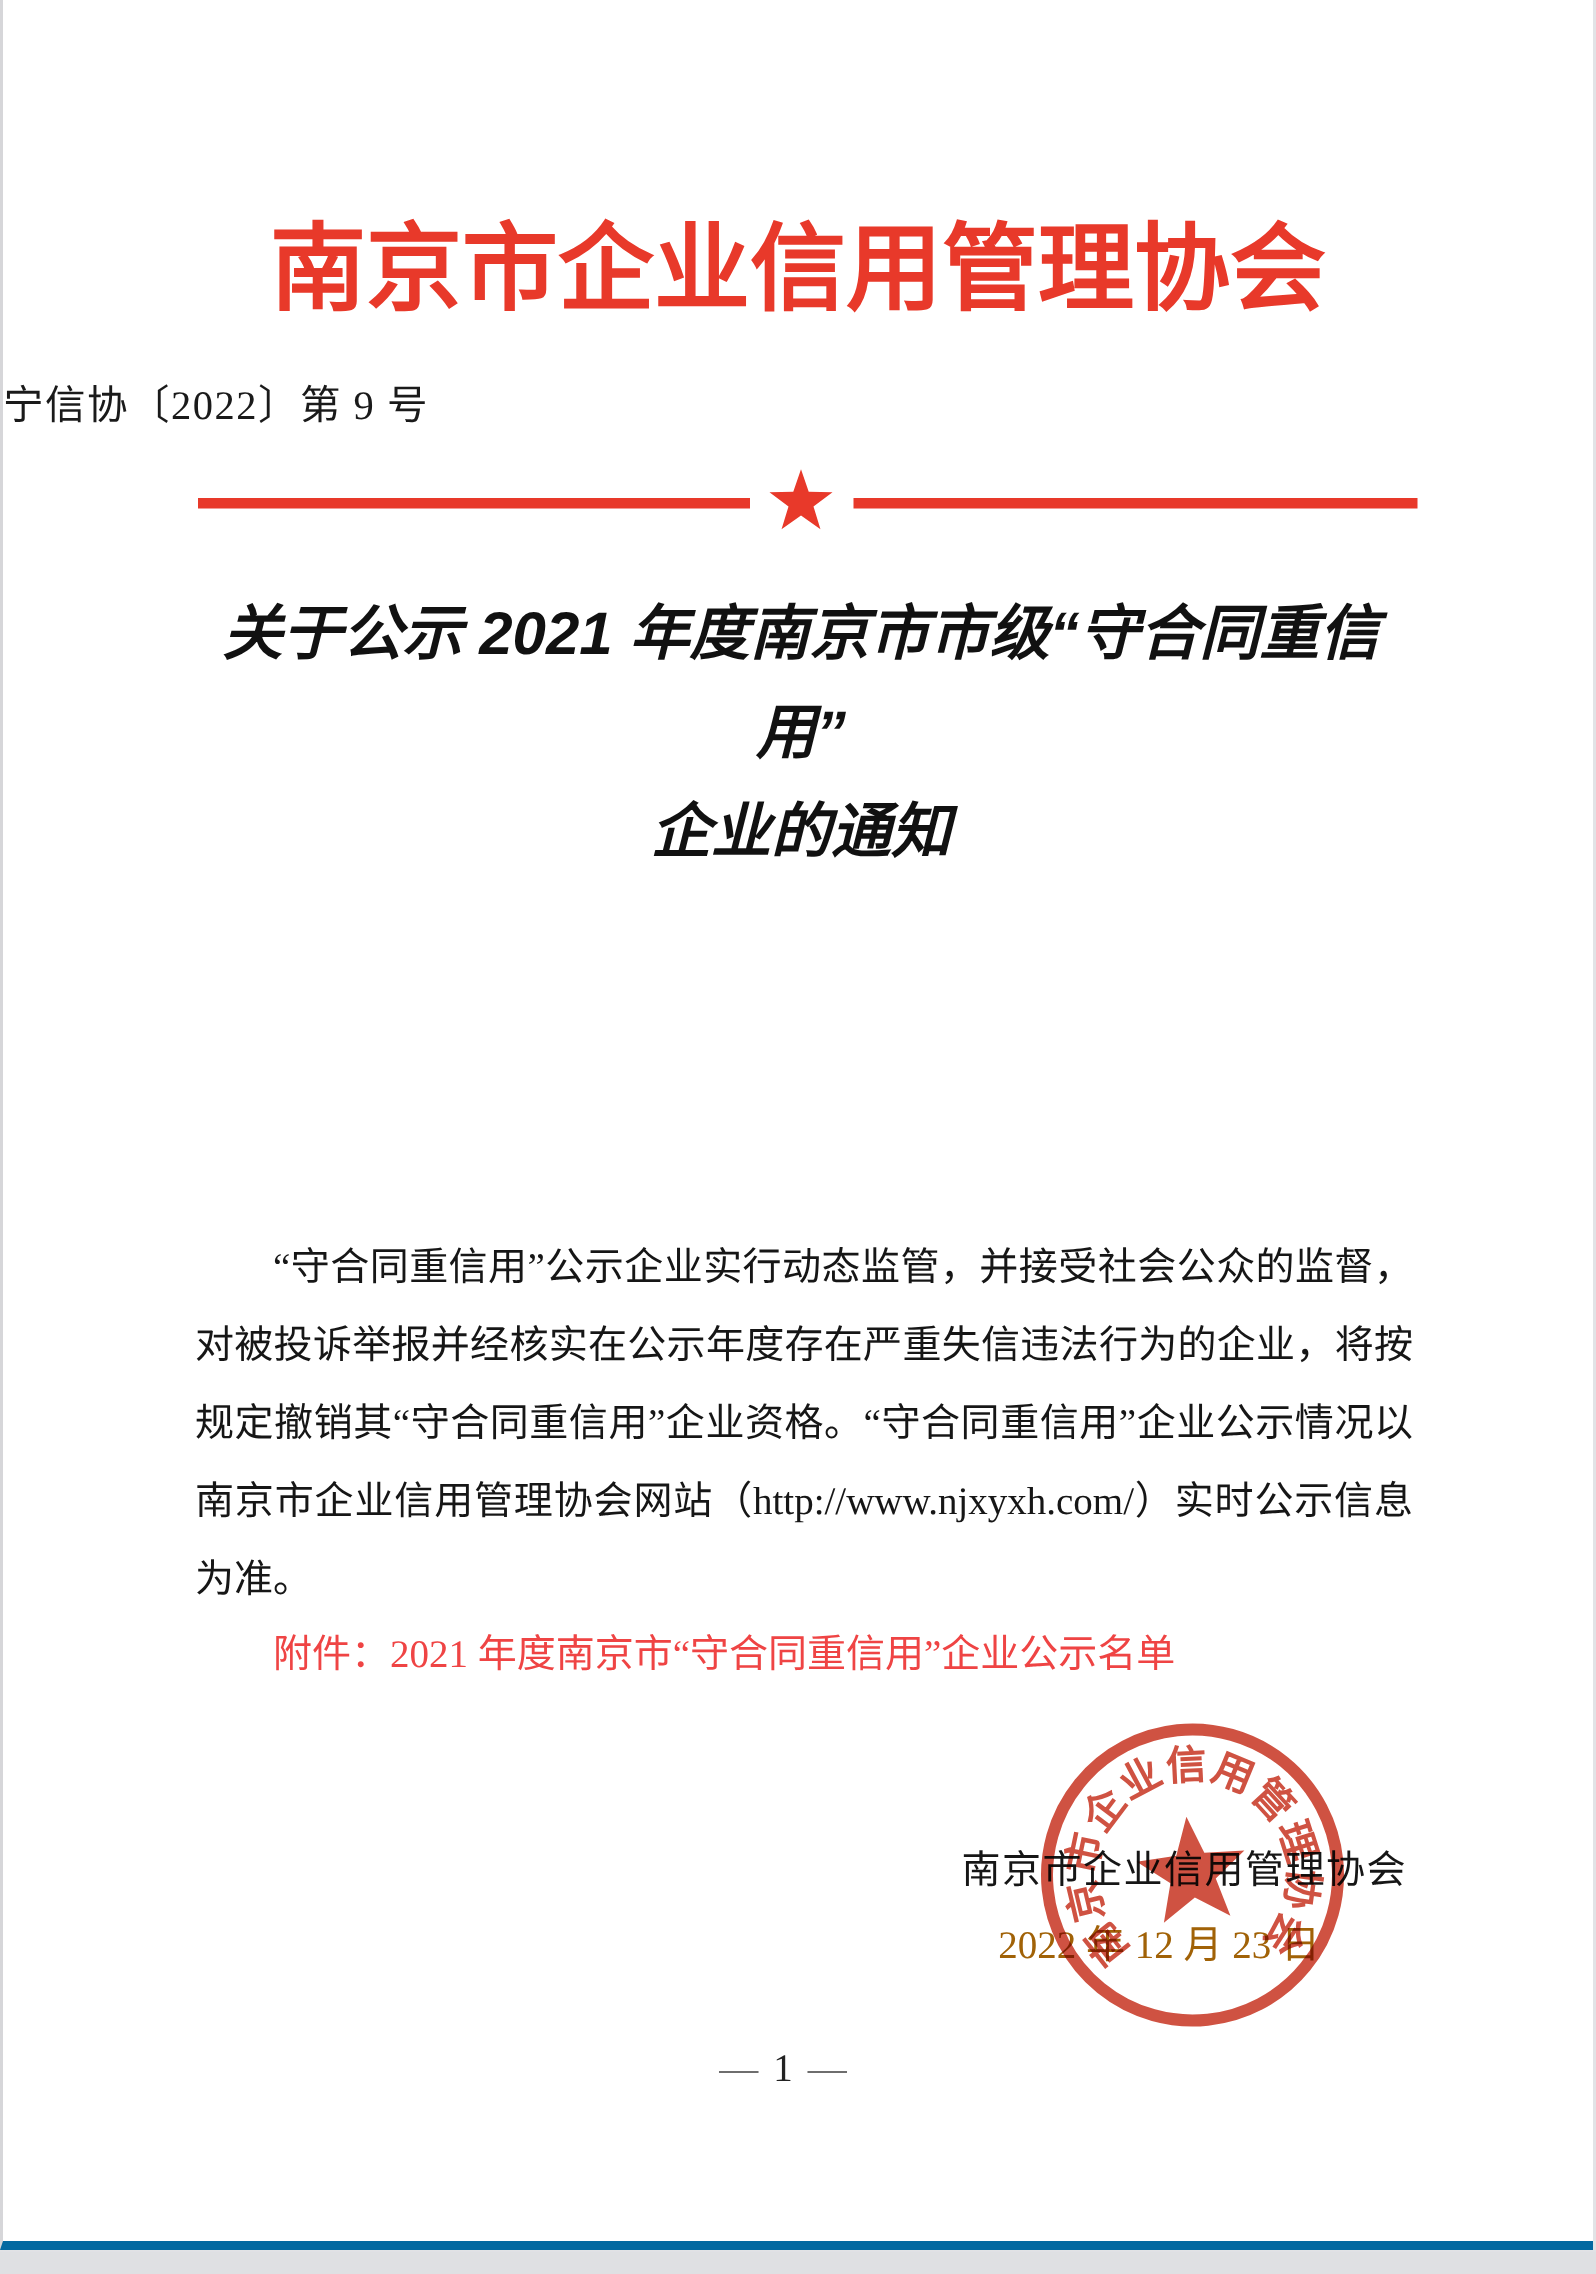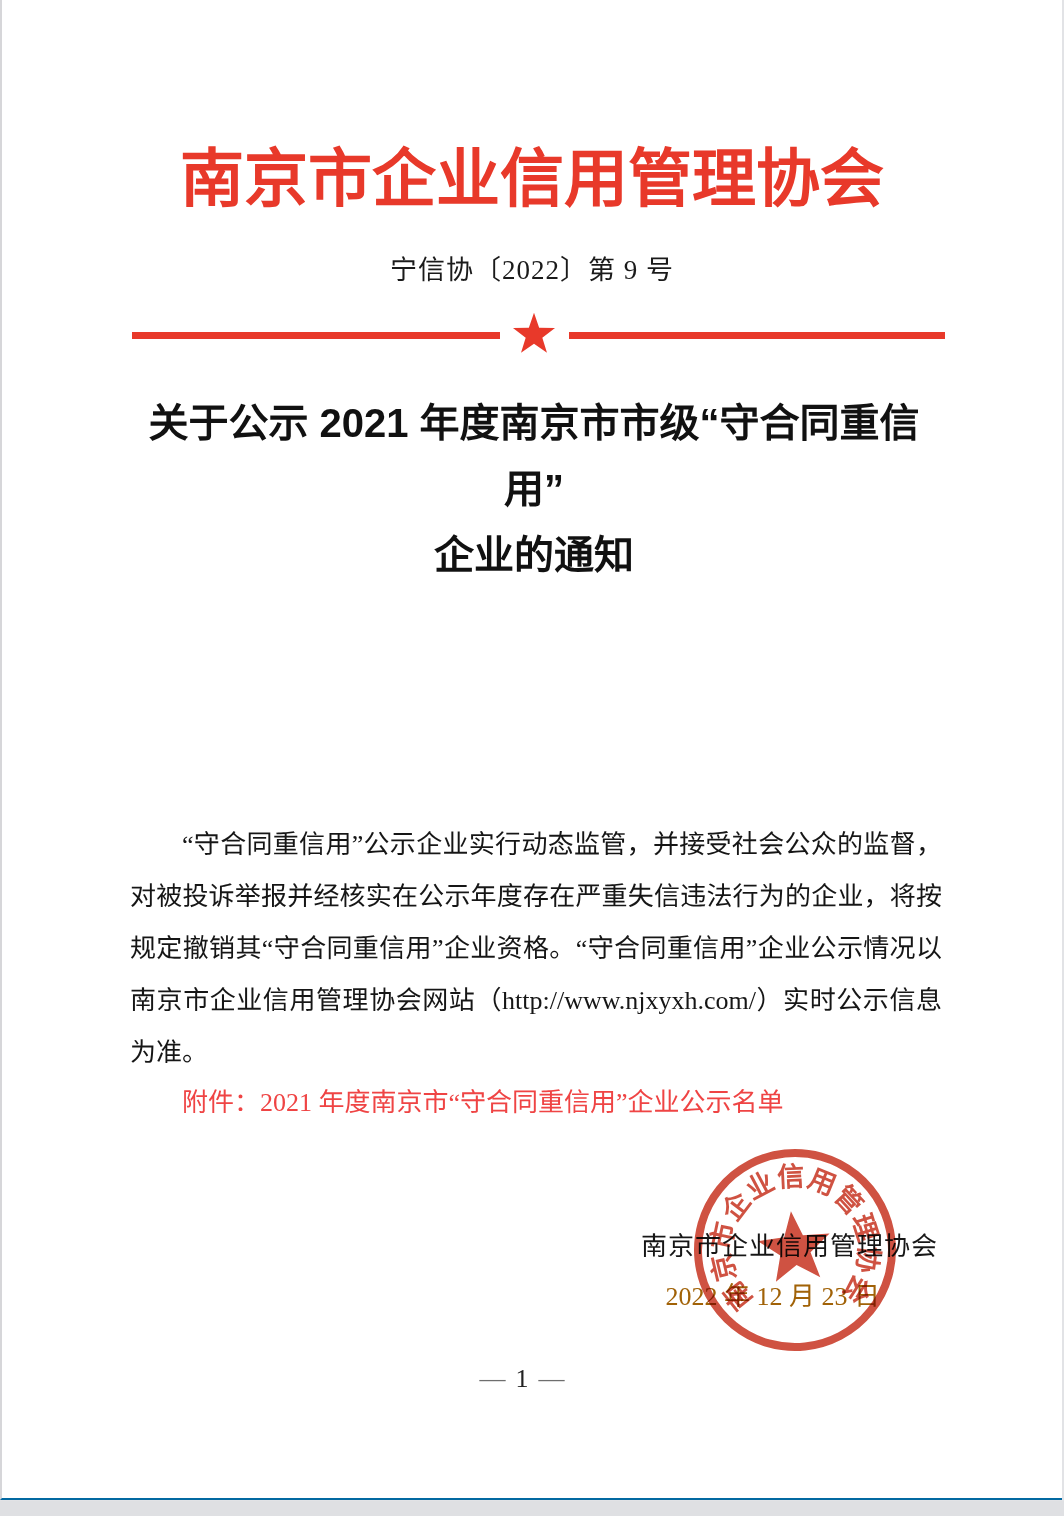--- a/index.html
+++ b/index.html
@@ -1,48 +1,48 @@
 <!DOCTYPE html>
 <html lang="zh-CN"><head>
 <meta charset="utf-8">
 <style>
   html,body{margin:0;padding:0;}
   body{background:#e2e3e6; font-family:"Liberation Serif", serif;}
   .stage{position:relative;width:1064px;height:1516px;background:#e2e3e6;overflow:hidden;}
   .page{
     position:absolute;left:0;top:0;width:1062px;height:1500px;background:#ffffff;
     border-left:2px solid #d6d6d9;
-    border-bottom:2px solid #0369a1;
+    border-bottom:6px solid #0369a1;
     box-sizing:border-box;
   }
   .letterhead{
     position:absolute;left:0;right:0;top:146px;margin:0;
     text-align:center;
     font-family:"Liberation Sans", sans-serif;
     font-weight:900;
     font-size:64px;line-height:1.05;letter-spacing:0px;
     color:#e8392a;
   }
   .docnum{
     position:absolute;left:0;right:0;top:254px;
-    text-align:center;
     font-size:27px;line-height:1.2;letter-spacing:1px;
     color:#1a1a1a;
   }
   .sep-line{position:absolute;height:7px;background:#e8392a;}
   .sep-left{left:130px;top:332px;width:368px;}
   .sep-right{left:567px;top:332px;width:376px;}
   .sep-star{position:absolute;left:509px;top:311px;}
   .doc-title{
     position:absolute;left:127px;top:390px;width:810px;
     text-align:center;
     font-family:"Liberation Sans", sans-serif;
     font-weight:bold;
     font-size:40px;line-height:66px;
     color:#111;
+    font-style:italic;
   }
   .body-para{
     position:absolute;left:128px;width:812px;margin:0;
     font-size:26px;line-height:52px;
     color:#161616;
     text-align:justify;
     text-justify:inter-character;
     text-indent:52px;
   }
   .para-1{top:552px;}

